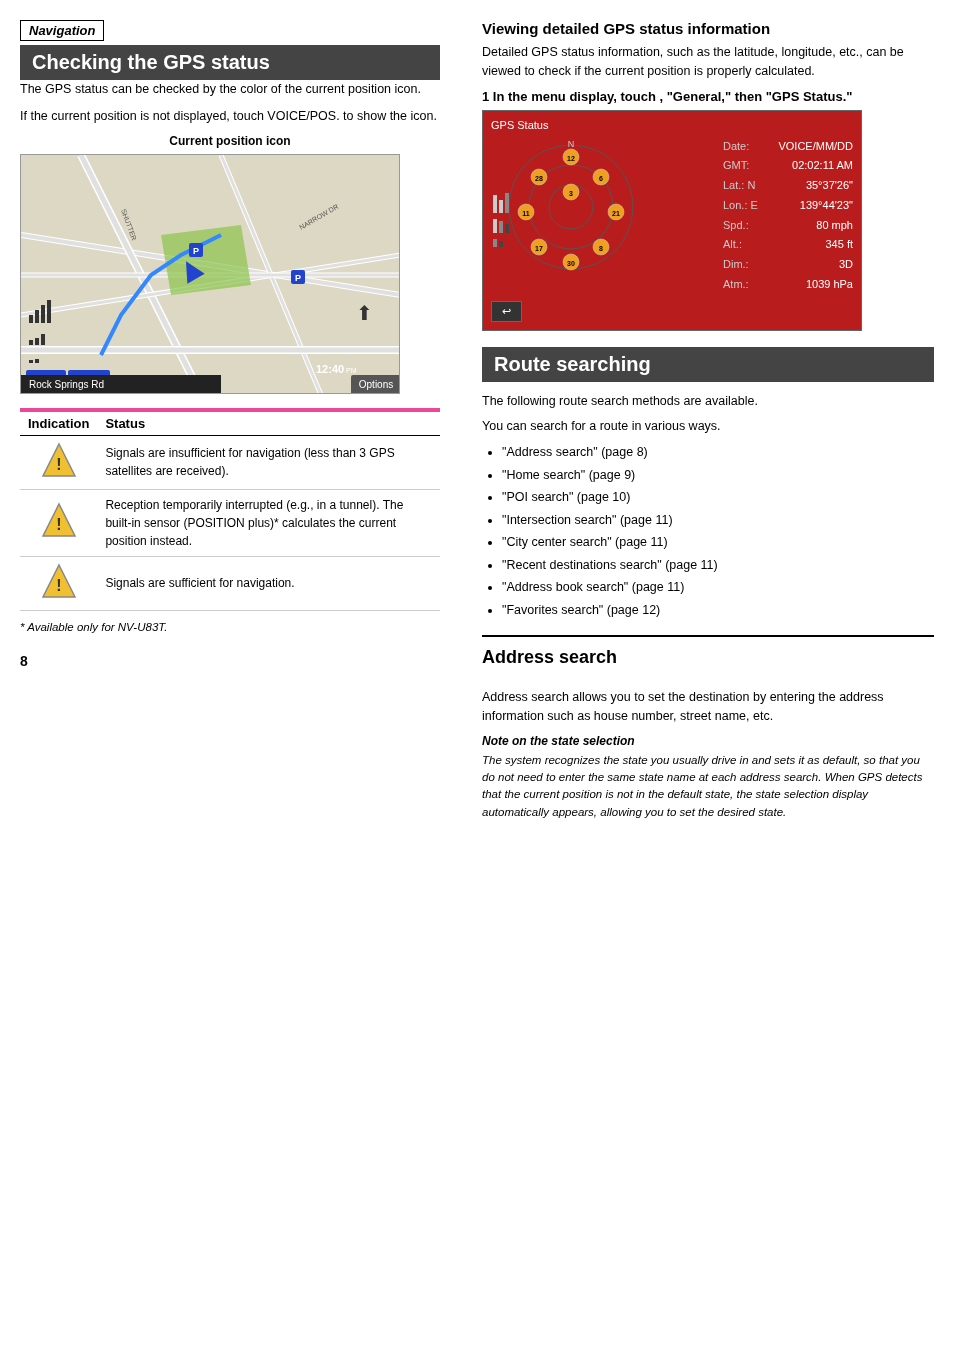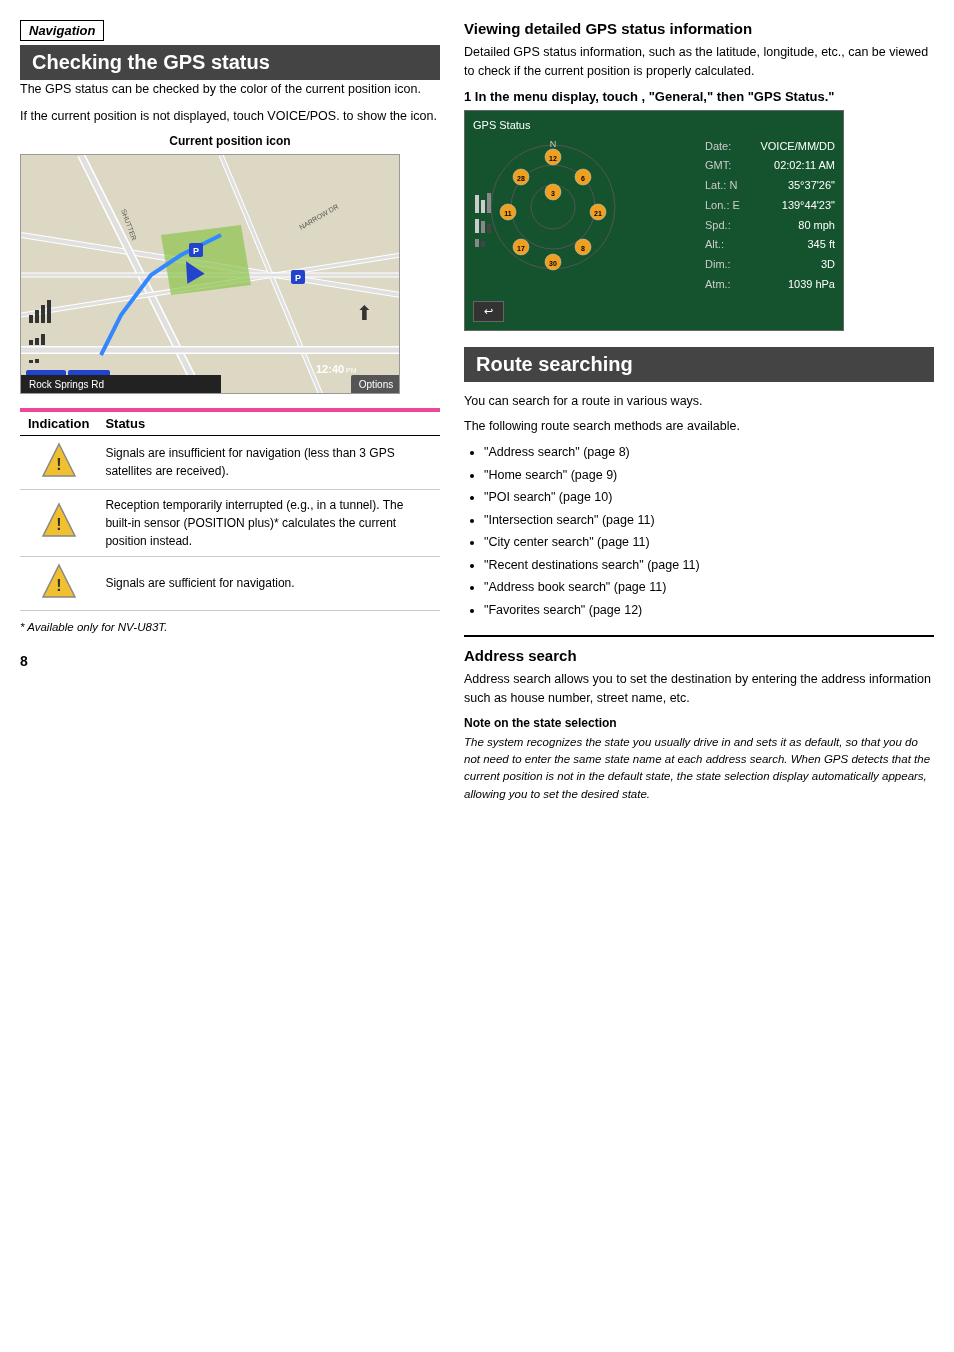--- a/index.html
+++ b/index.html
@@ -8,21 +8,21 @@
       font-size: 13px;
       background: #fff;
       color: #000;
       width: 954px;
       min-height: 1352px;
       padding: 20px;
     }
 
     .page-layout {
       display: flex;
-      gap: 24px;
+      gap: 42px;
       width: 100%;
     }
 
     .left-col {
       width: 420px;
       flex-shrink: 0;
     }
 
     .right-col {
       flex: 1;
@@ -148,21 +148,21 @@
 
     .step-label {
       font-weight: bold;
       font-size: 13px;
       margin-bottom: 6px;
     }
 
     
     .gps-status-box {
       border: 1px solid #666;
-      background: #14532d;
+      background: #b91c1c;
       color: #fff;
       padding: 8px;
       margin-bottom: 16px;
       width: 100%;
       max-width: 380px;
     }
 
     .gps-status-header {
       font-size: 11px;
       color: #fff;
@@ -232,26 +232,27 @@
     }
 
     hr.section-divider {
       border: none;
       border-top: 2px solid #000;
       margin-bottom: 10px;
     }
 
     .address-search-title {
       font-weight: bold;
-      font-size: 15px;
-      margin-bottom: 6px;
+      font-size: 18px;
+      margin-bottom: 20px;
     }
 
     .note-italic-label {
       font-weight: bold;
+      font-style: italic;
       font-size: 12px;
       margin-bottom: 4px;
     }
 
     .note-italic-text {
       font-style: italic;
       font-size: 11.5px;
       line-height: 1.5;
     }
 
@@ -479,22 +480,22 @@
           </div>
         </div>
       </div>
       <div>
         <button class="gps-back-btn">↩</button>
       </div>
     </div>
 
     <div class="route-title-bar">Route searching</div>
 
+    <div class="route-text">The following route search methods are available.</div>
     <div class="route-text">You can search for a route in various ways.</div>
-    <div class="route-text">The following route search methods are available.</div>
 
     <ul class="route-list">
       <li>"Address search" (page 8)</li>
       <li>"Home search" (page 9)</li>
       <li>"POI search" (page 10)</li>
       <li>"Intersection search" (page 11)</li>
       <li>"City center search" (page 11)</li>
       <li>"Recent destinations search" (page 11)</li>
       <li>"Address book search" (page 11)</li>
       <li>"Favorites search" (page 12)</li>

